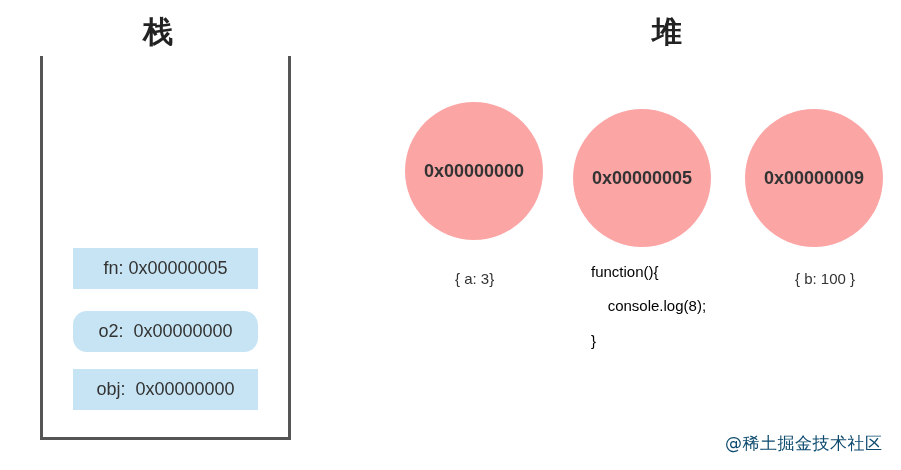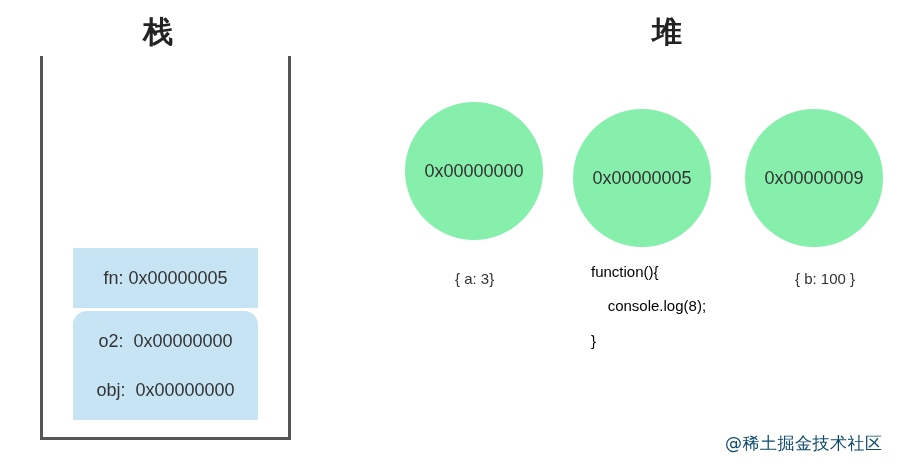--- a/index.html
+++ b/index.html
@@ -11,49 +11,49 @@
     font-family: "DejaVu Sans", sans-serif; line-height: 40px; text-align: center; width: 60px;
   }
   .title.stack { left: 128px; }
   .title.heap { left: 637px; }
 
   .stack-box {
     position: absolute; left: 40px; top: 56px; width: 251px; height: 384px;
     border-left: 3px solid #555555; border-right: 3px solid #555555; border-bottom: 3px solid #555555;
   }
   .frame {
-    position: absolute; left: 73px; width: 185px; height: 60px;
+    position: absolute; left: 73px; width: 185px; height: 41px;
     background: #c6e4f3; display: flex; align-items: center; justify-content: center;
     font-size: 18px; color: #333333; white-space: pre;
   }
 
   .circle {
     position: absolute; width: 138px; height: 138px; border-radius: 50%;
-    background: #86efac; display: flex; align-items: center; justify-content: center;
-    font-size: 18px; color: #333333;
+    background: #fca5a5; display: flex; align-items: center; justify-content: center;
+    font-size: 18px; color: #333333; font-weight: bold;
   }
   .label { position: absolute; font-size: 15px; color: #333333; white-space: pre; }
   .code-line { position: absolute; font-size: 15px; color: #000000; white-space: pre; }
 
   .watermark {
     position: absolute; left: 725px; top: 432px; font-size: 17px; color: #0c4a6e;
     font-family: "DejaVu Sans", sans-serif; letter-spacing: 0.5px;
   }
 </style>
 </head>
 <body>
 
 <div class="title stack">栈</div>
 <div class="title heap">堆</div>
 
 <div class="stack-box"></div>
 
 <div class="frame" style="top:248px;">fn: 0x00000005</div>
 <div class="frame" style="top:311px;border-radius:14px;">o2:  0x00000000</div>
-<div class="frame" style="top:360px;">obj:  0x00000000</div>
+<div class="frame" style="top:369px;">obj:  0x00000000</div>
 
 <div class="circle" style="left:405px; top:102px;">
   <span>0x00000000</span>
 </div>
 <div class="label" style="left:455px; top:270px;">{ a: 3}</div>
 
 <div class="circle" style="left:573px; top:109px;">
   <span>0x00000005</span>
 </div>
 <div class="code-line" style="left:591px; top:263px;">function(){</div>

